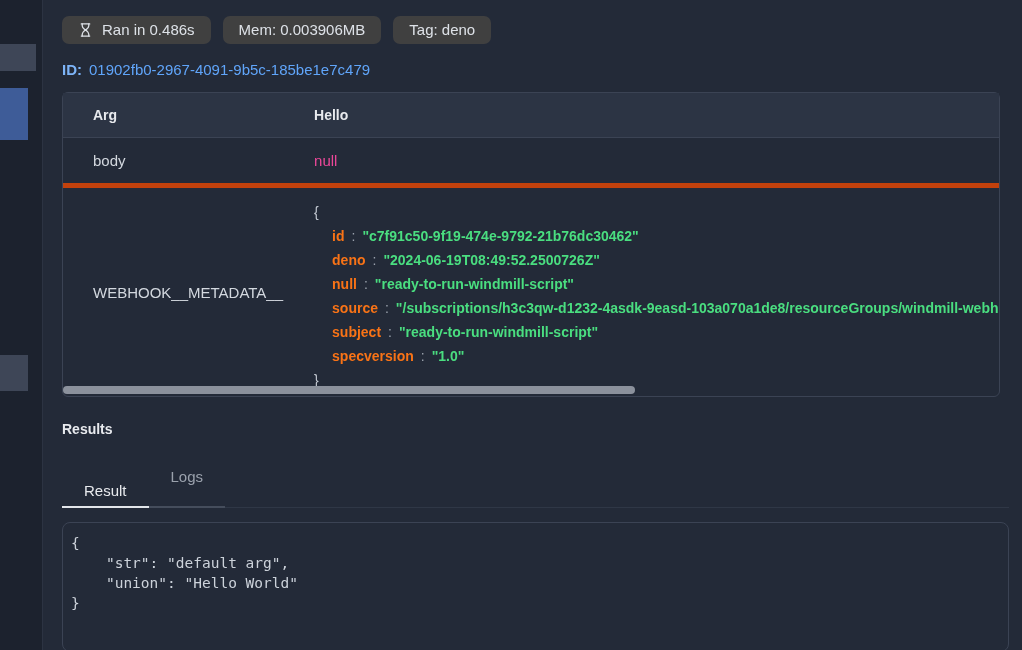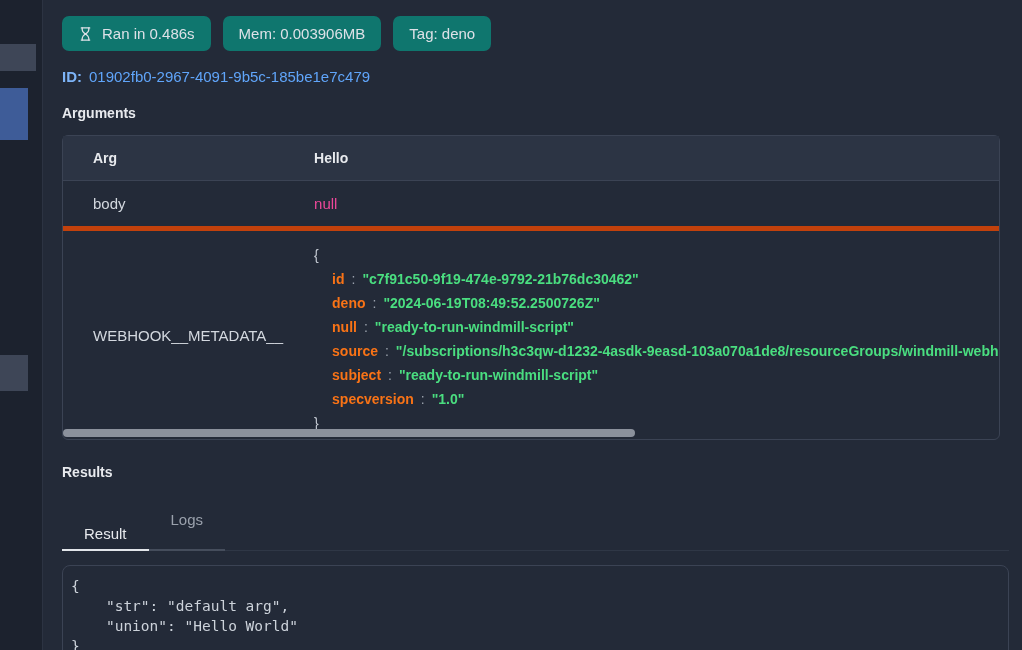--- a/index.html
+++ b/index.html
@@ -21,23 +21,23 @@
   .sb-gray1 { top: 44px; width: 36px; height: 27px; background: #3e4657; }
   .sb-blue  { top: 88px; width: 28px; height: 52px; background: #3e5c98; }
   .sb-gray2 { top: 355px; width: 28px; height: 36px; background: #3e4657; }
 
   
   .content { flex: 1; padding: 16px 13px 0 19px; min-width: 0; }
 
   .badges { display: flex; gap: 12px; align-items: center; }
   .badge {
     display: inline-flex; align-items: center; gap: 9px;
-    background: #0f766e; color: #dde1e7;
+    background: #404040; color: #dde1e7;
     font-size: 15px; line-height: 18px;
-    padding: 6px 16px; border-radius: 7px; height: 35px;
+    padding: 6px 16px; border-radius: 7px; height: 28px;
     white-space: nowrap;
   }
   .badge svg { display: block; }
 
   .id-line { margin-top: 17px; font-size: 15px; }
   .id-label { color: #7db4f8; font-weight: 600; margin-right: 7px; }
   .id-value { color: #60a5fa; text-decoration: none; cursor: pointer; }
 
   h3.section {
     margin: 20px 0 0 0; font-size: 14px; font-weight: 700; color: #e8eaee;
@@ -131,21 +131,20 @@
       </span>
       <span class="badge">
         <span>Tag: deno</span>
       </span>
     </div>
 
     <div class="id-line">
       <span class="id-label">ID:</span><a class="id-value">01902fb0-2967-4091-9b5c-185be1e7c479</a>
     </div>
 
-    <h3 class="section">Arguments</h3>
 
     <div class="table-wrap">
       <table class="args">
         <thead>
           <tr>
             <th class="col-arg">Arg</th>
             <th>Hello</th>
           </tr>
         </thead>
         <tbody>

